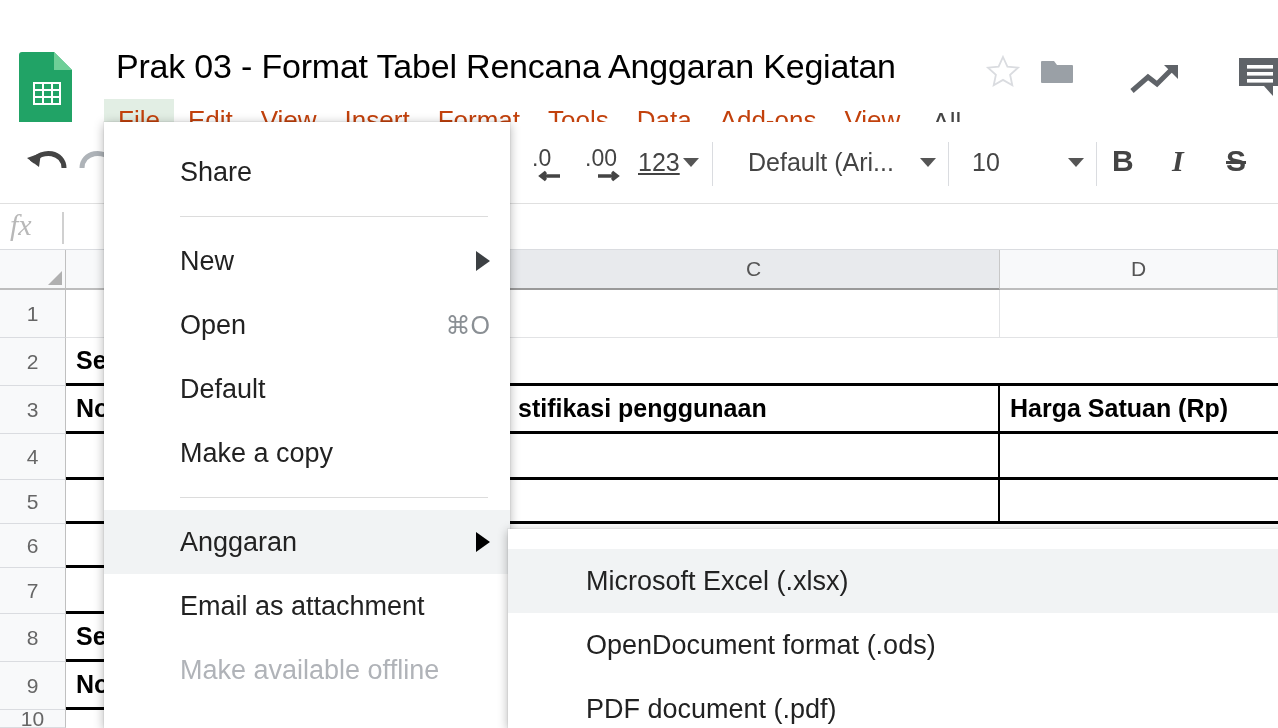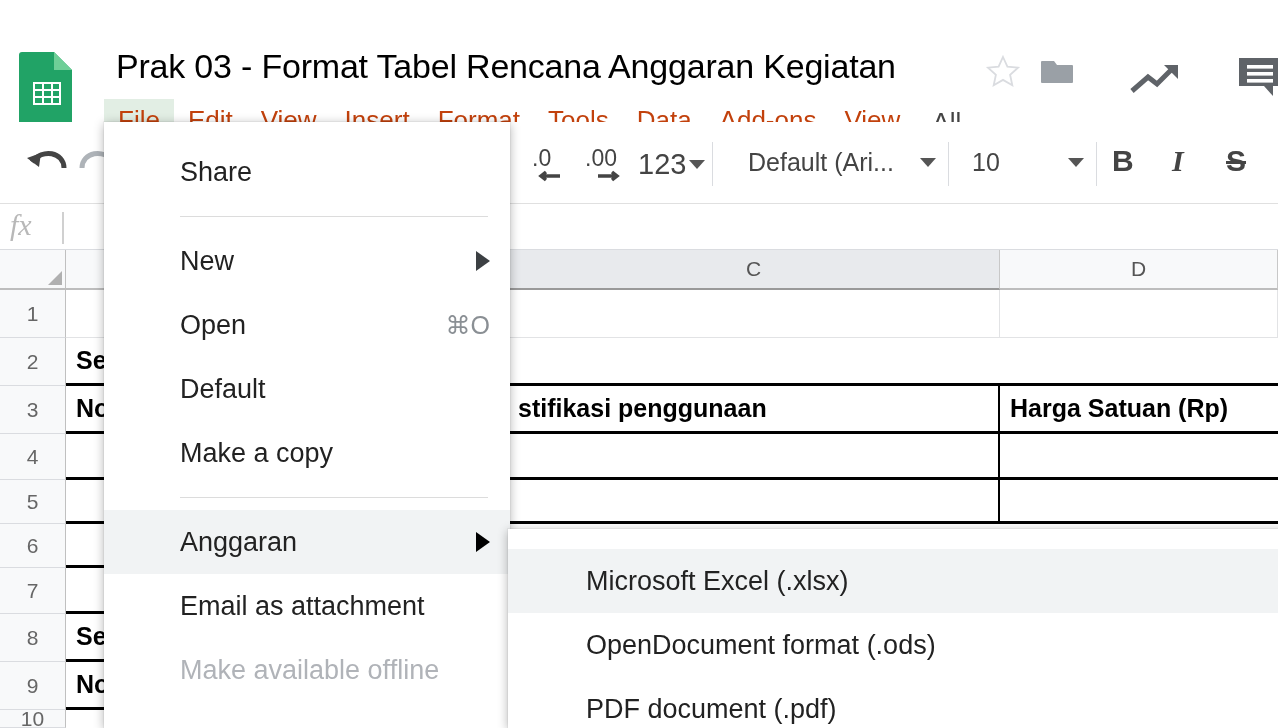--- a/index.html
+++ b/index.html
@@ -49,21 +49,21 @@
     position: absolute; left: 0; top: 122px; width: 1278px; height: 82px;
     background: #fff; border-bottom: 1px solid #e0e0e0;
   }
   .tb-undo { position: absolute; left: 24px; top: 144px; width: 46px; height: 42px; }
   .tb-redo { position: absolute; left: 76px; top: 144px; width: 46px; height: 42px; }
 
   .tb-dec0 { position: absolute; left: 530px; top: 142px; width: 44px; height: 46px; }
   .tb-dec00 { position: absolute; left: 584px; top: 142px; width: 48px; height: 46px; }
   .tb-123 {
     position: absolute; left: 638px; top: 148px;
-    font-size: 29px; color: #444; display: flex; align-items: center; gap: 3px;
+    font-size: 25px; color: #444; display: flex; align-items: center; gap: 3px; text-decoration: underline;
   }
   .tb-sep1 { position: absolute; left: 712px; top: 142px; width: 1px; height: 44px; background: #dadce0; }
 
   .tb-font {
     position: absolute; left: 748px; top: 148px; width: 188px;
     font-size: 25px; color: #444; display: flex; align-items: center; justify-content: space-between;
   }
   .tb-sep2 { position: absolute; left: 948px; top: 142px; width: 1px; height: 44px; background: #dadce0; }
   .tb-size {
     position: absolute; left: 972px; top: 148px; width: 112px;

